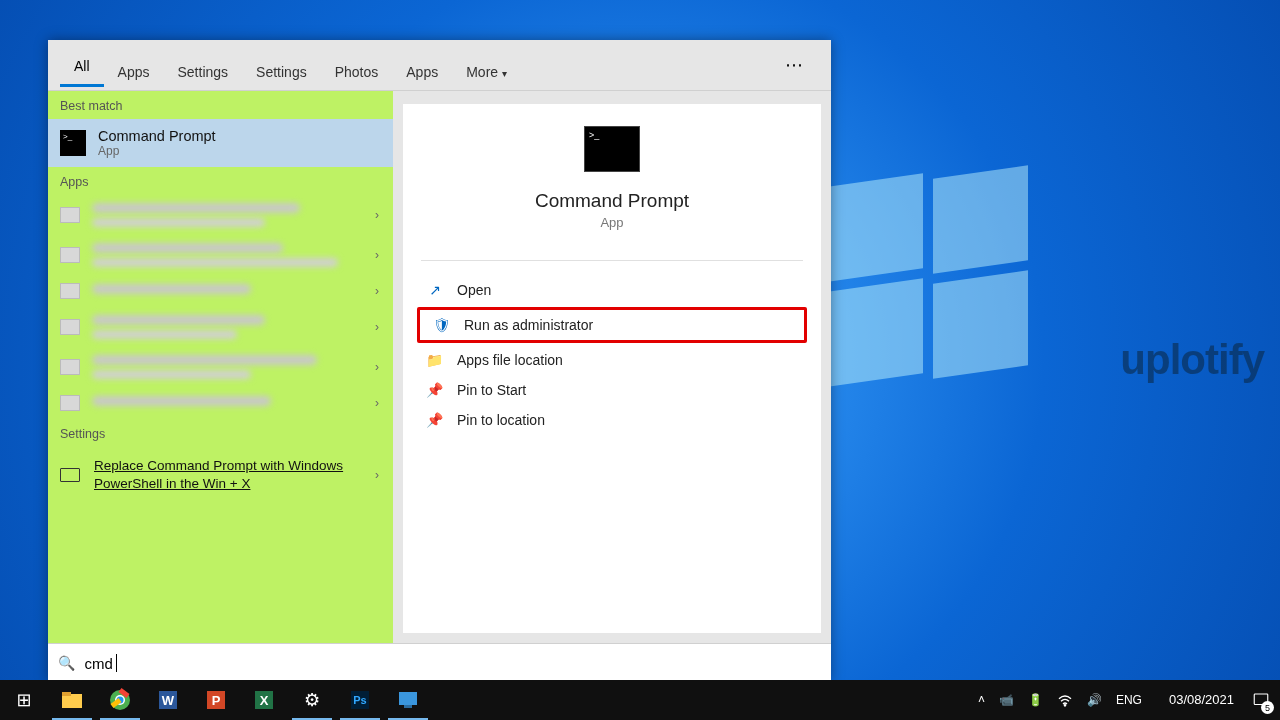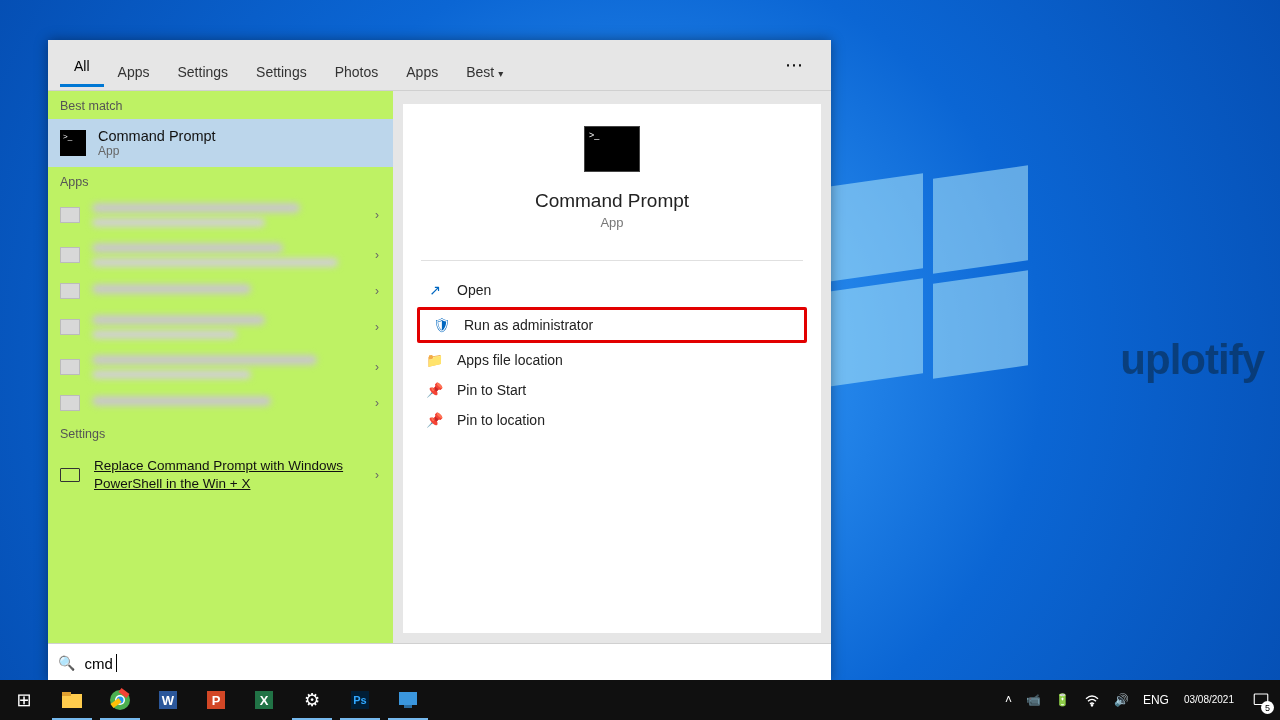--- a/index.html
+++ b/index.html
@@ -72,21 +72,21 @@
     @keyframes blink { 50% { opacity:0; } }
     
     
     .taskbar { position:absolute; bottom:0; left:0; right:0; height:40px; background:#101010; display:flex; align-items:center; }
     .tb-btn { width:48px; height:40px; display:flex; align-items:center; justify-content:center; cursor:pointer; position:relative; }
     .tb-btn.active::after { content:""; position:absolute; bottom:0; left:4px; right:4px; height:2px; background:#76b9ed; }
     .start { font-size:18px; color:#fff; }
     .tb-icon { width:24px; height:24px; }
     .tray { margin-left:auto; display:flex; align-items:center; height:100%; }
     .tray .tb-btn { width:auto; padding:0 7px; color:#fff; font-size:12px; }
-    .clock { display:flex; flex-direction:column; align-items:flex-start; font-size:10px; color:#fff; padding:0 8px; line-height:1.25; cursor:pointer; }
+    .clock { display:flex; flex-direction:column; align-items:flex-start; font-size:13px; color:#fff; padding:0 8px; line-height:1.25; cursor:pointer;margin-left:12px; }
     .notif { width:38px; display:flex; align-items:center; justify-content:center; color:#fff; position:relative; cursor:pointer; height:40px; }
     .notif-badge { position:absolute; bottom:6px; right:6px; background:#fff; color:#000; border-radius:50%; width:13px; height:13px; font-size:9px; display:flex; align-items:center; justify-content:center; }
   </style>
 </head>
 <body>
 
 <div class="desktop">
   <div class="win-logo">
     <div class="pane" style="left:0;top:0;transform:skewY(-8deg)"></div>
     <div class="pane" style="left:105px;top:-8px;transform:skewY(-8deg)"></div>
@@ -97,21 +97,21 @@
 </div>
 
 <div class="search-popup">
   <div class="tabs">
     <div class="tab active">All</div>
     <div class="tab">Apps</div>
     <div class="tab">Settings</div>
     <div class="tab">Settings</div>
     <div class="tab">Photos</div>
     <div class="tab">Apps</div>
-    <div class="tab"><span>Best</span><span class="caret">▾</span></div>
+    <div class="tab"><span>More</span><span class="caret">▾</span></div>
     <div class="dots">⋯</div>
   </div>
 
   <div class="body">
     <div class="left">
       <div class="section-label">Best match</div>
       <div class="result selected">
         <div class="result-icon">&gt;_</div>
         <div class="result-text">
           <span class="result-title">Command Prompt</span>

